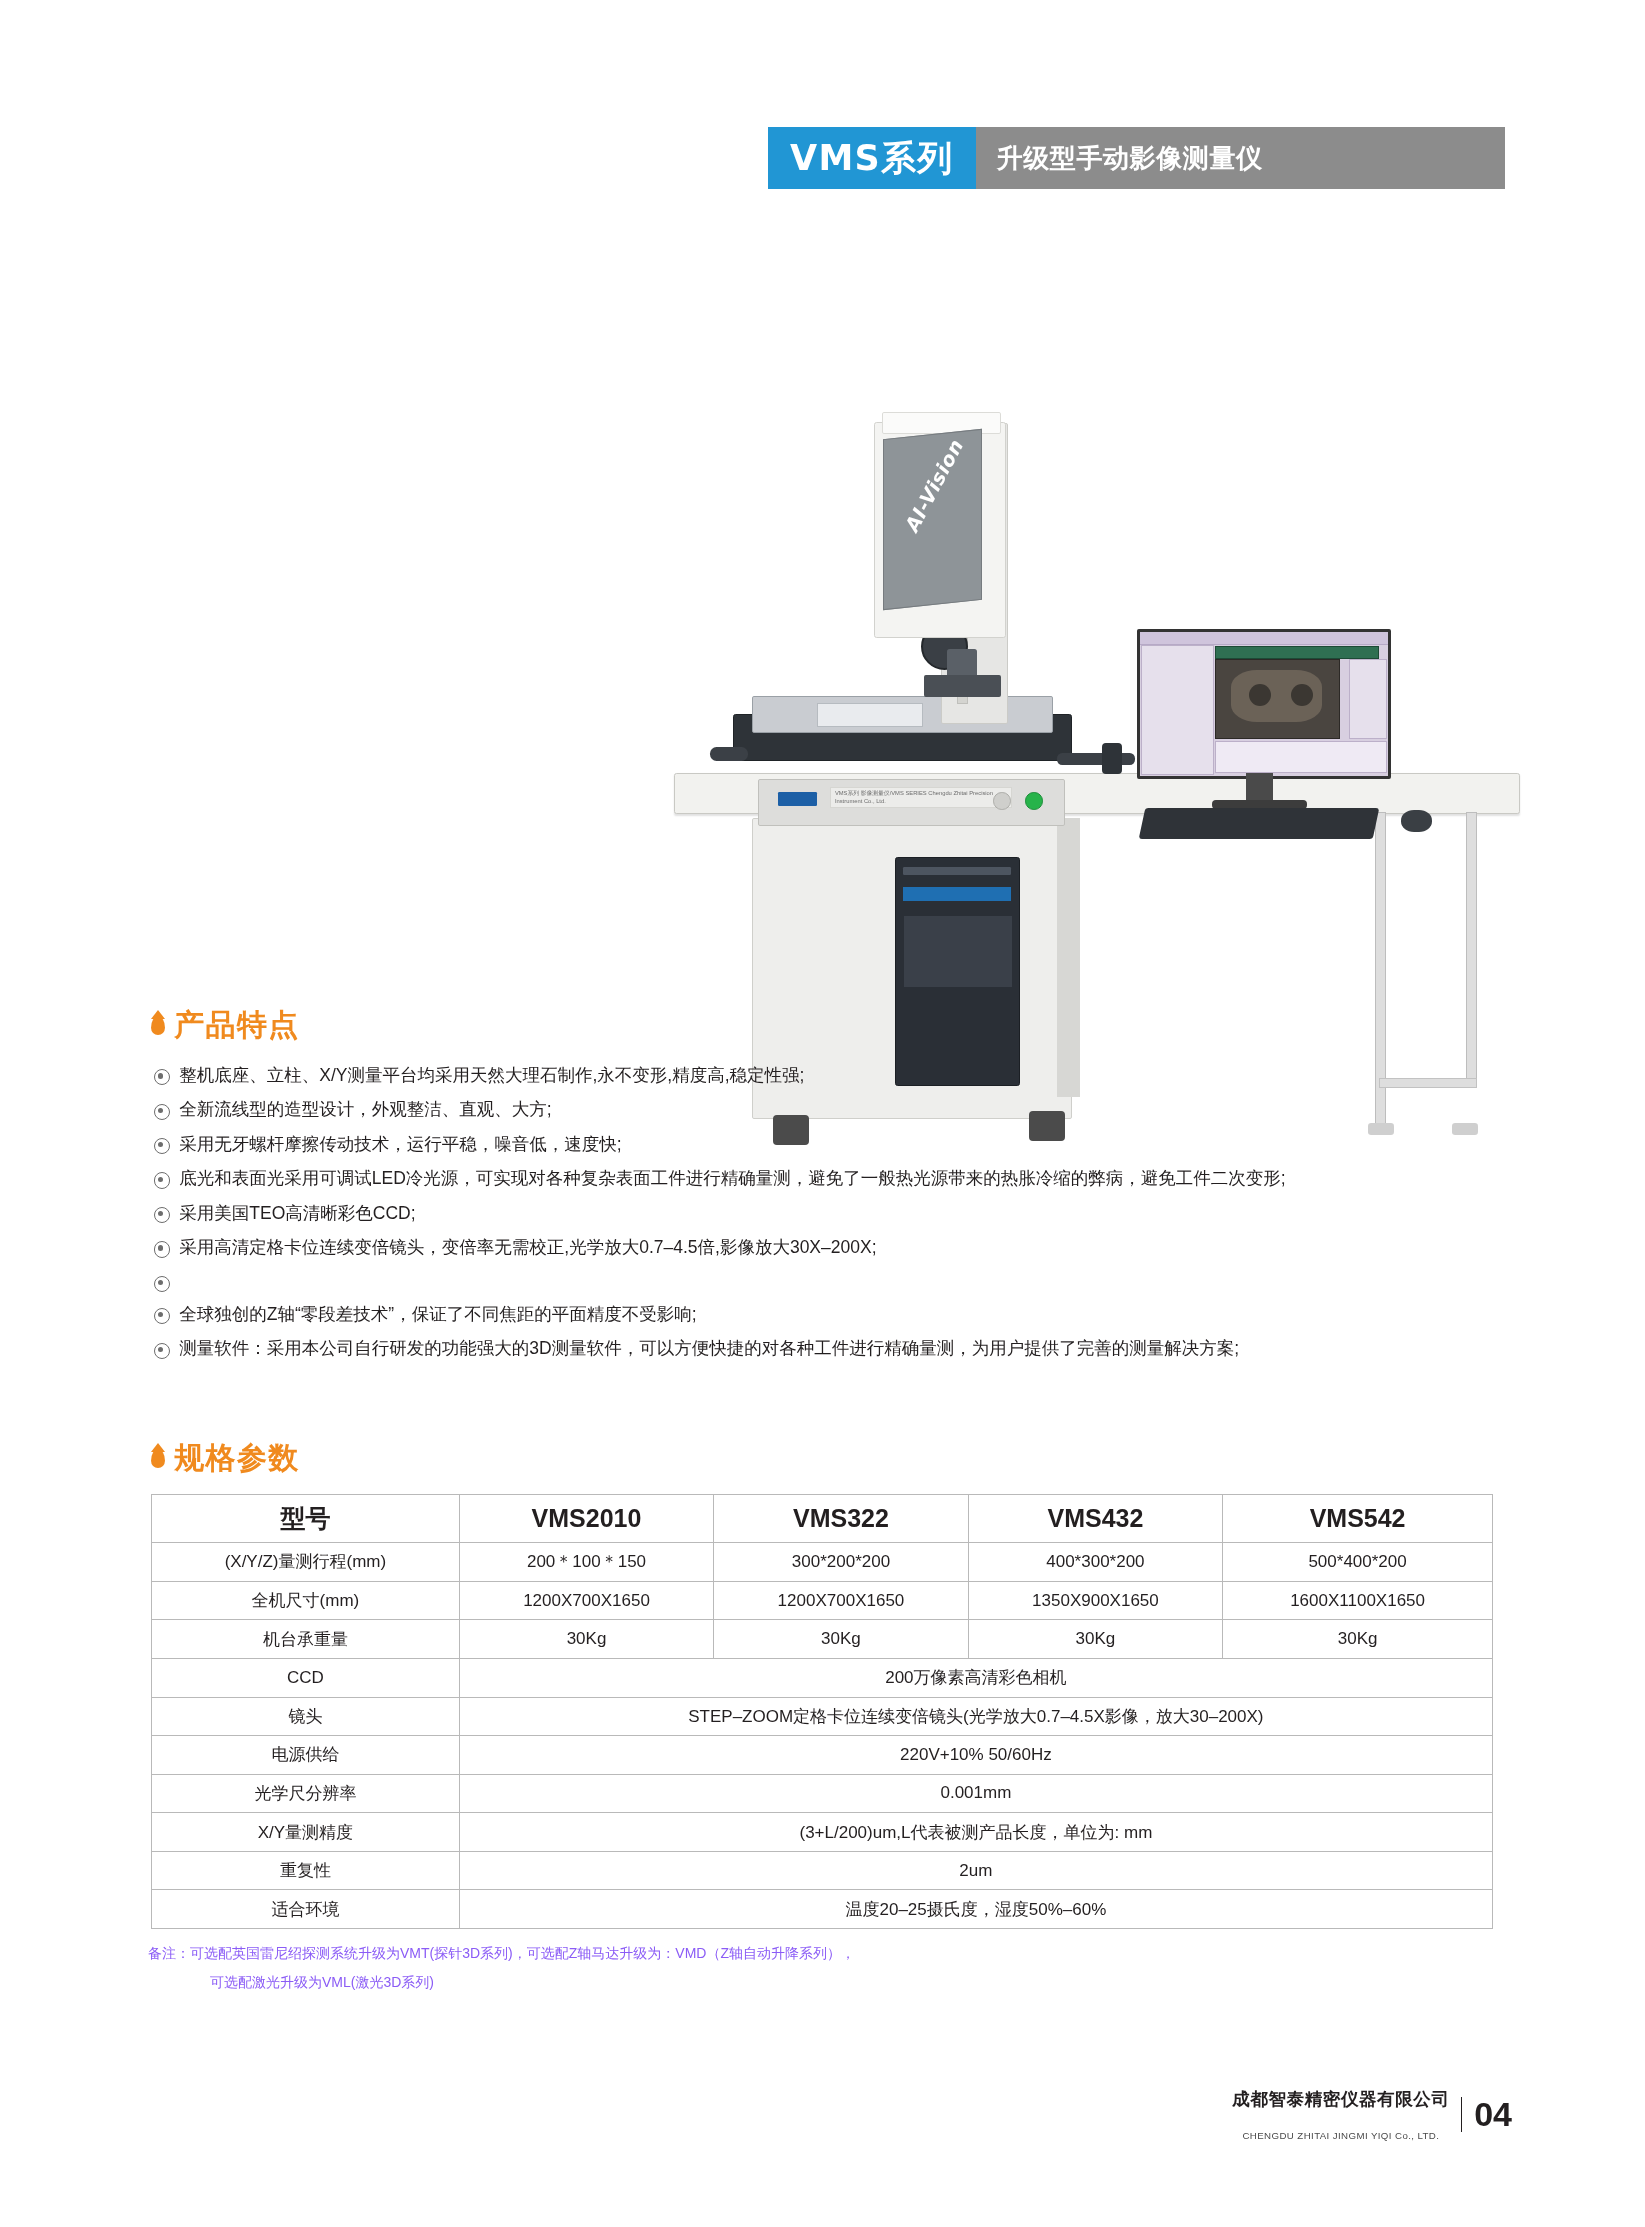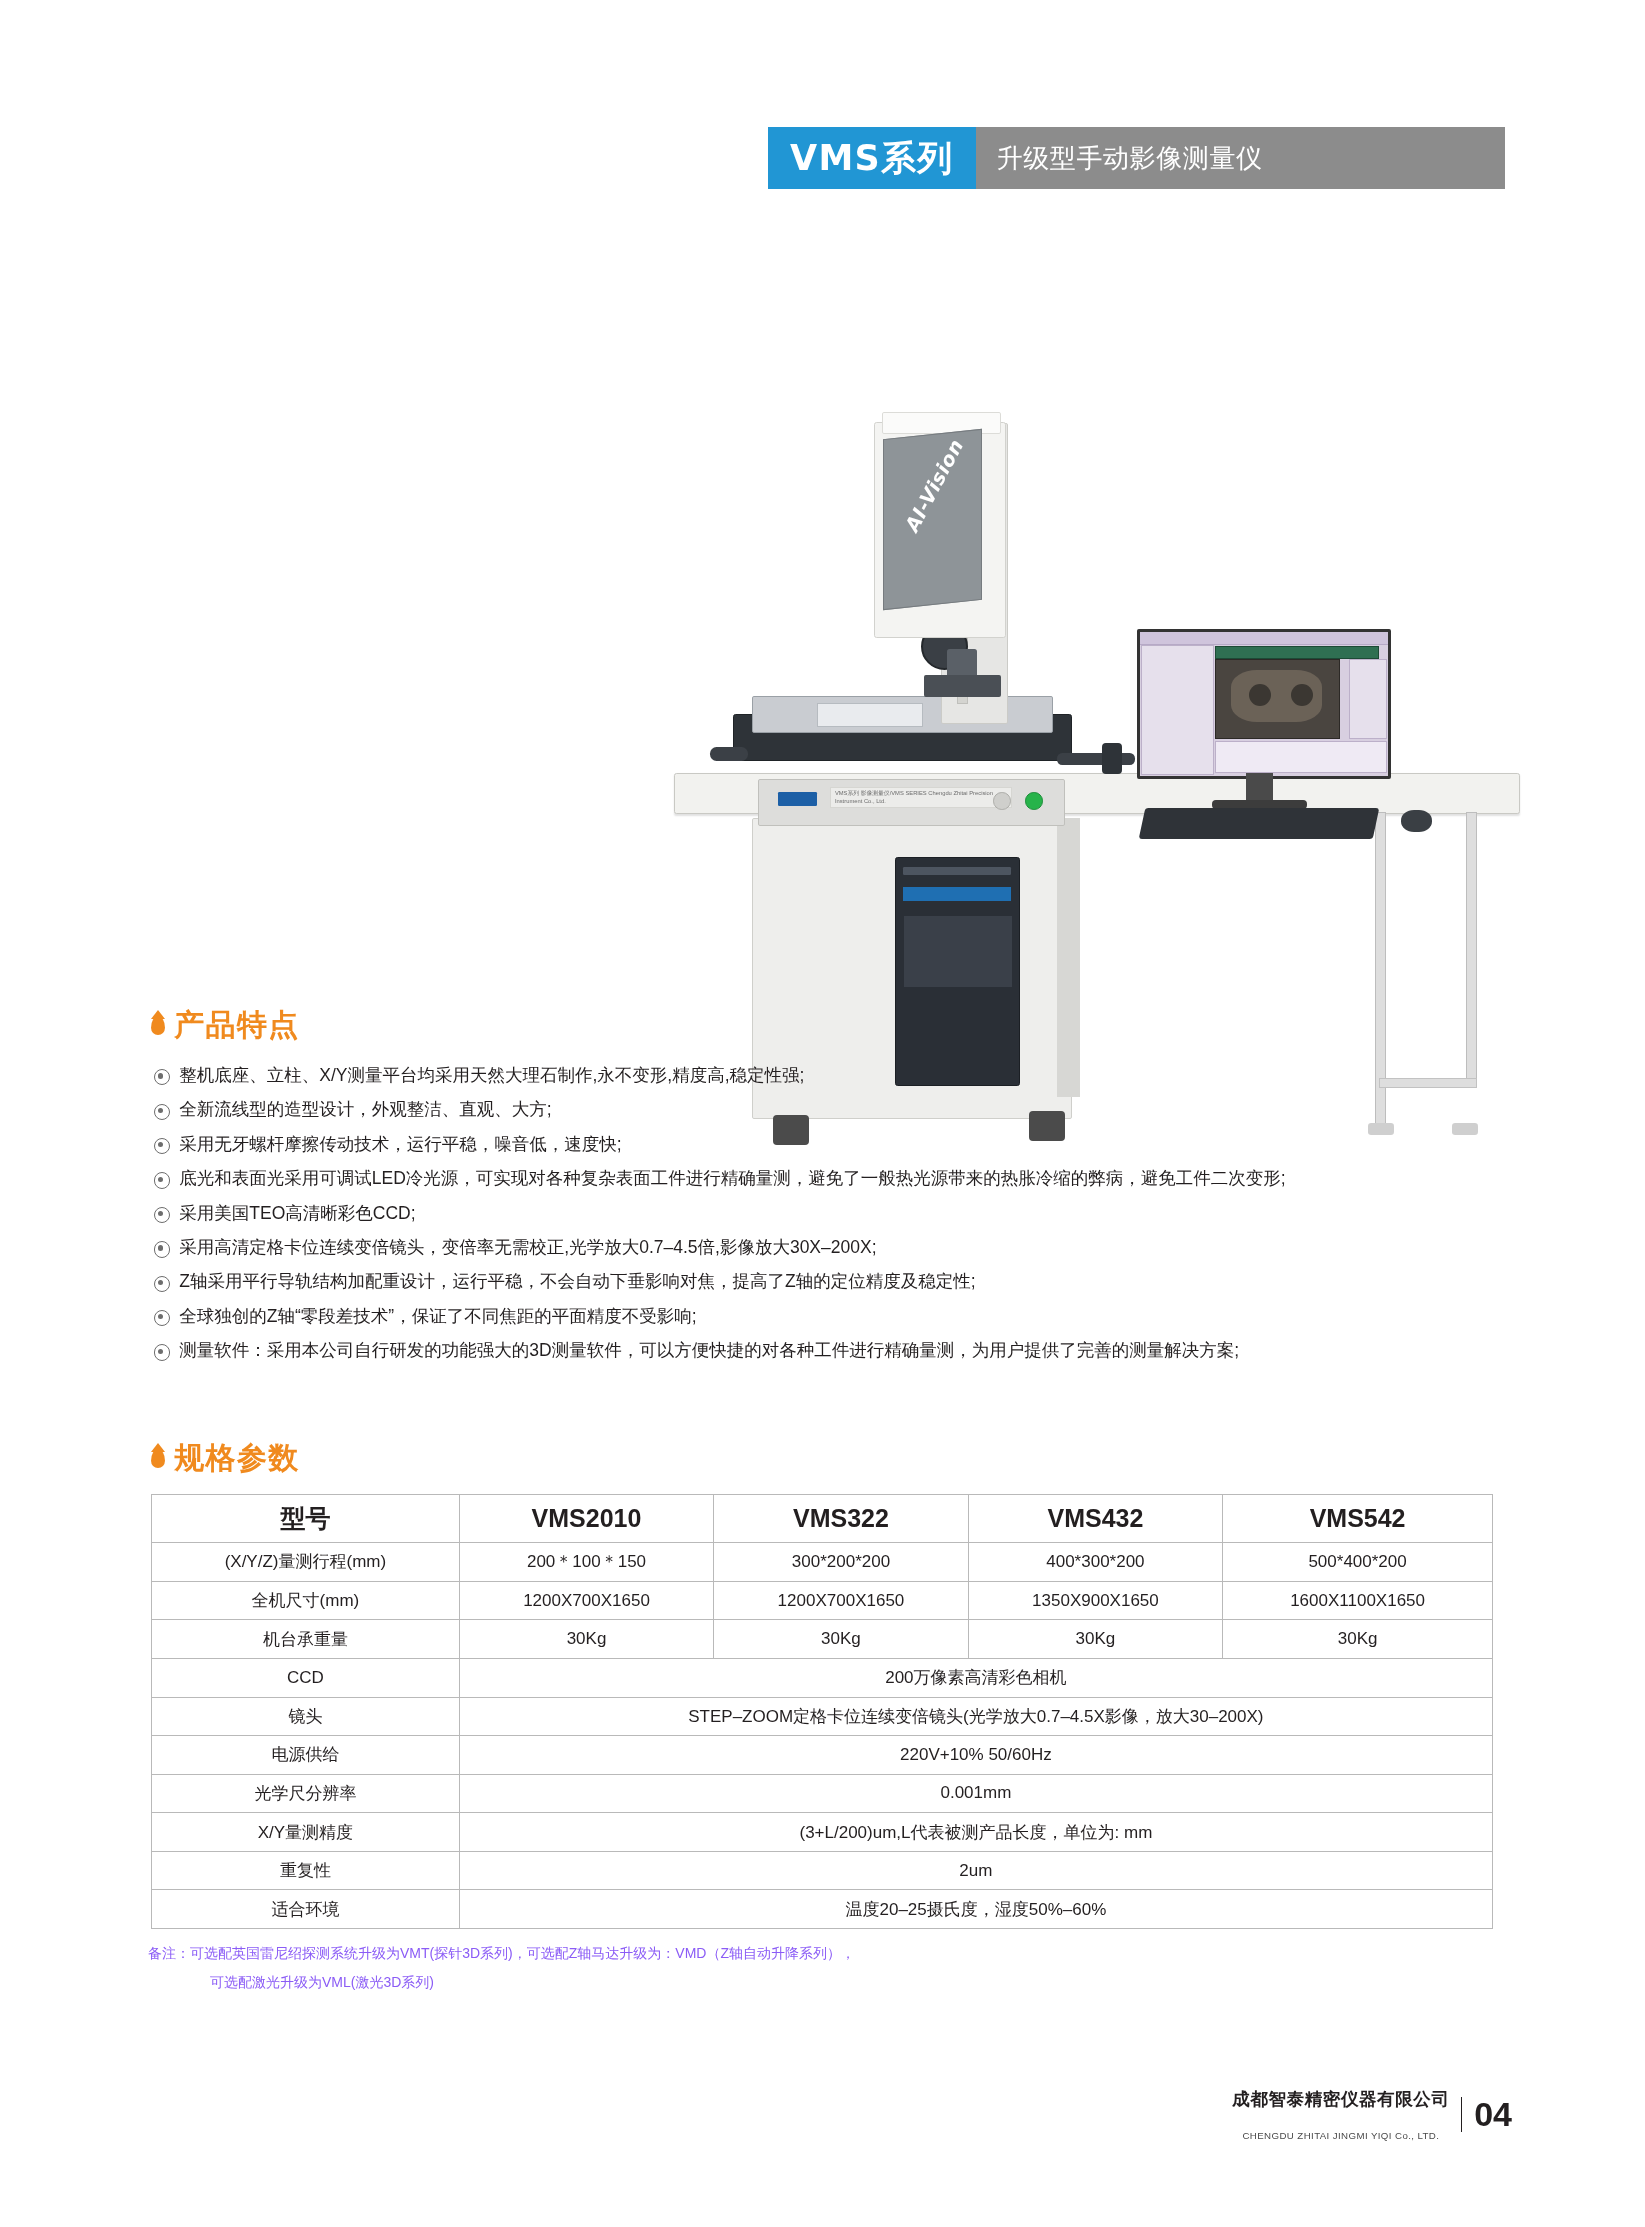--- a/index.html
+++ b/index.html
@@ -35,21 +35,21 @@
     display: flex;
     align-items: center;
     justify-content: center;
     padding: 0 22px;
     font-family: "DejaVu Sans", sans-serif;
   }
   .header-gray {
     background: #8c8c8c;
     color: #ffffff;
     font-size: 26px;
-    font-weight: normal;
+    font-weight: bold;
     display: flex;
     align-items: center;
     padding: 0 19.5px 0 21px;
     flex: 1;
     letter-spacing: 0.6px;
   }
 
   
   .photo {
     position: absolute;
@@ -729,21 +729,20 @@
   <div class="feature-row">
     <span class="bullet"></span>
     <span class="feature-text">采用美国TEO高清晰彩色CCD;</span>
   </div>
   <div class="feature-row">
     <span class="bullet"></span>
     <span class="feature-text">采用高清定格卡位连续变倍镜头，变倍率无需校正,光学放大0.7–4.5倍,影像放大30X–200X;</span>
   </div>
   <div class="feature-row">
     <span class="bullet"></span>
-    <span class="feature-text">Z轴采用平行导轨结构加配重设计，运行平稳，不会自动下垂影响对焦，提高了Z轴的定位精度及稳定性;</span>
   </div>
   <div class="feature-row">
     <span class="bullet"></span>
     <span class="feature-text">全球独创的Z轴“零段差技术”，保证了不同焦距的平面精度不受影响;</span>
   </div>
   <div class="feature-row">
     <span class="bullet"></span>
     <span class="feature-text">测量软件：采用本公司自行研发的功能强大的3D测量软件，可以方便快捷的对各种工件进行精确量测，为用户提供了完善的测量解决方案;</span>
   </div>
 </div>

